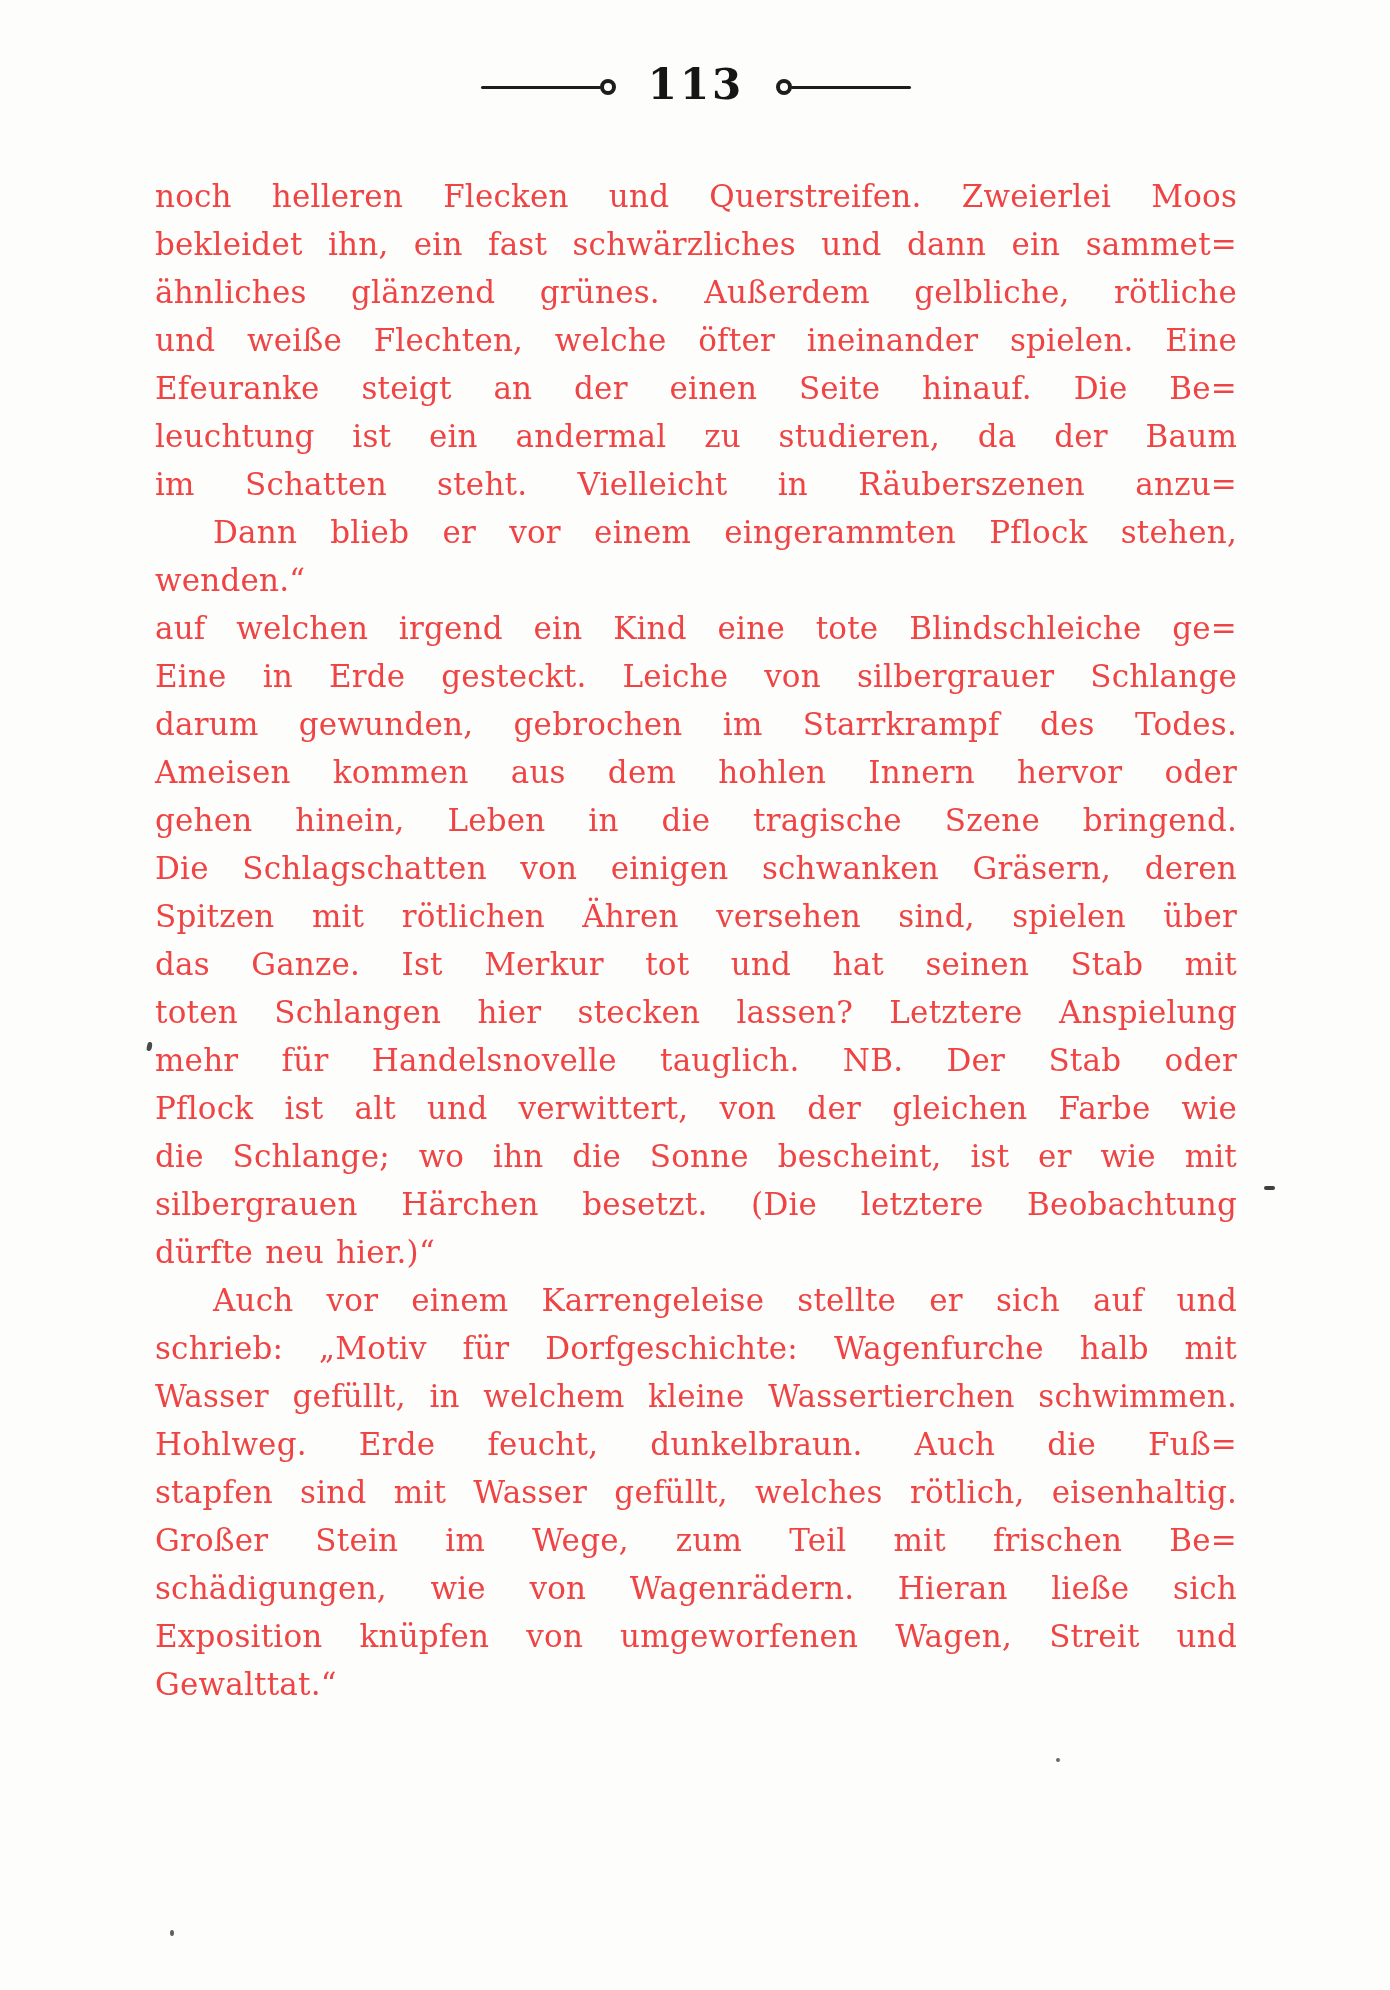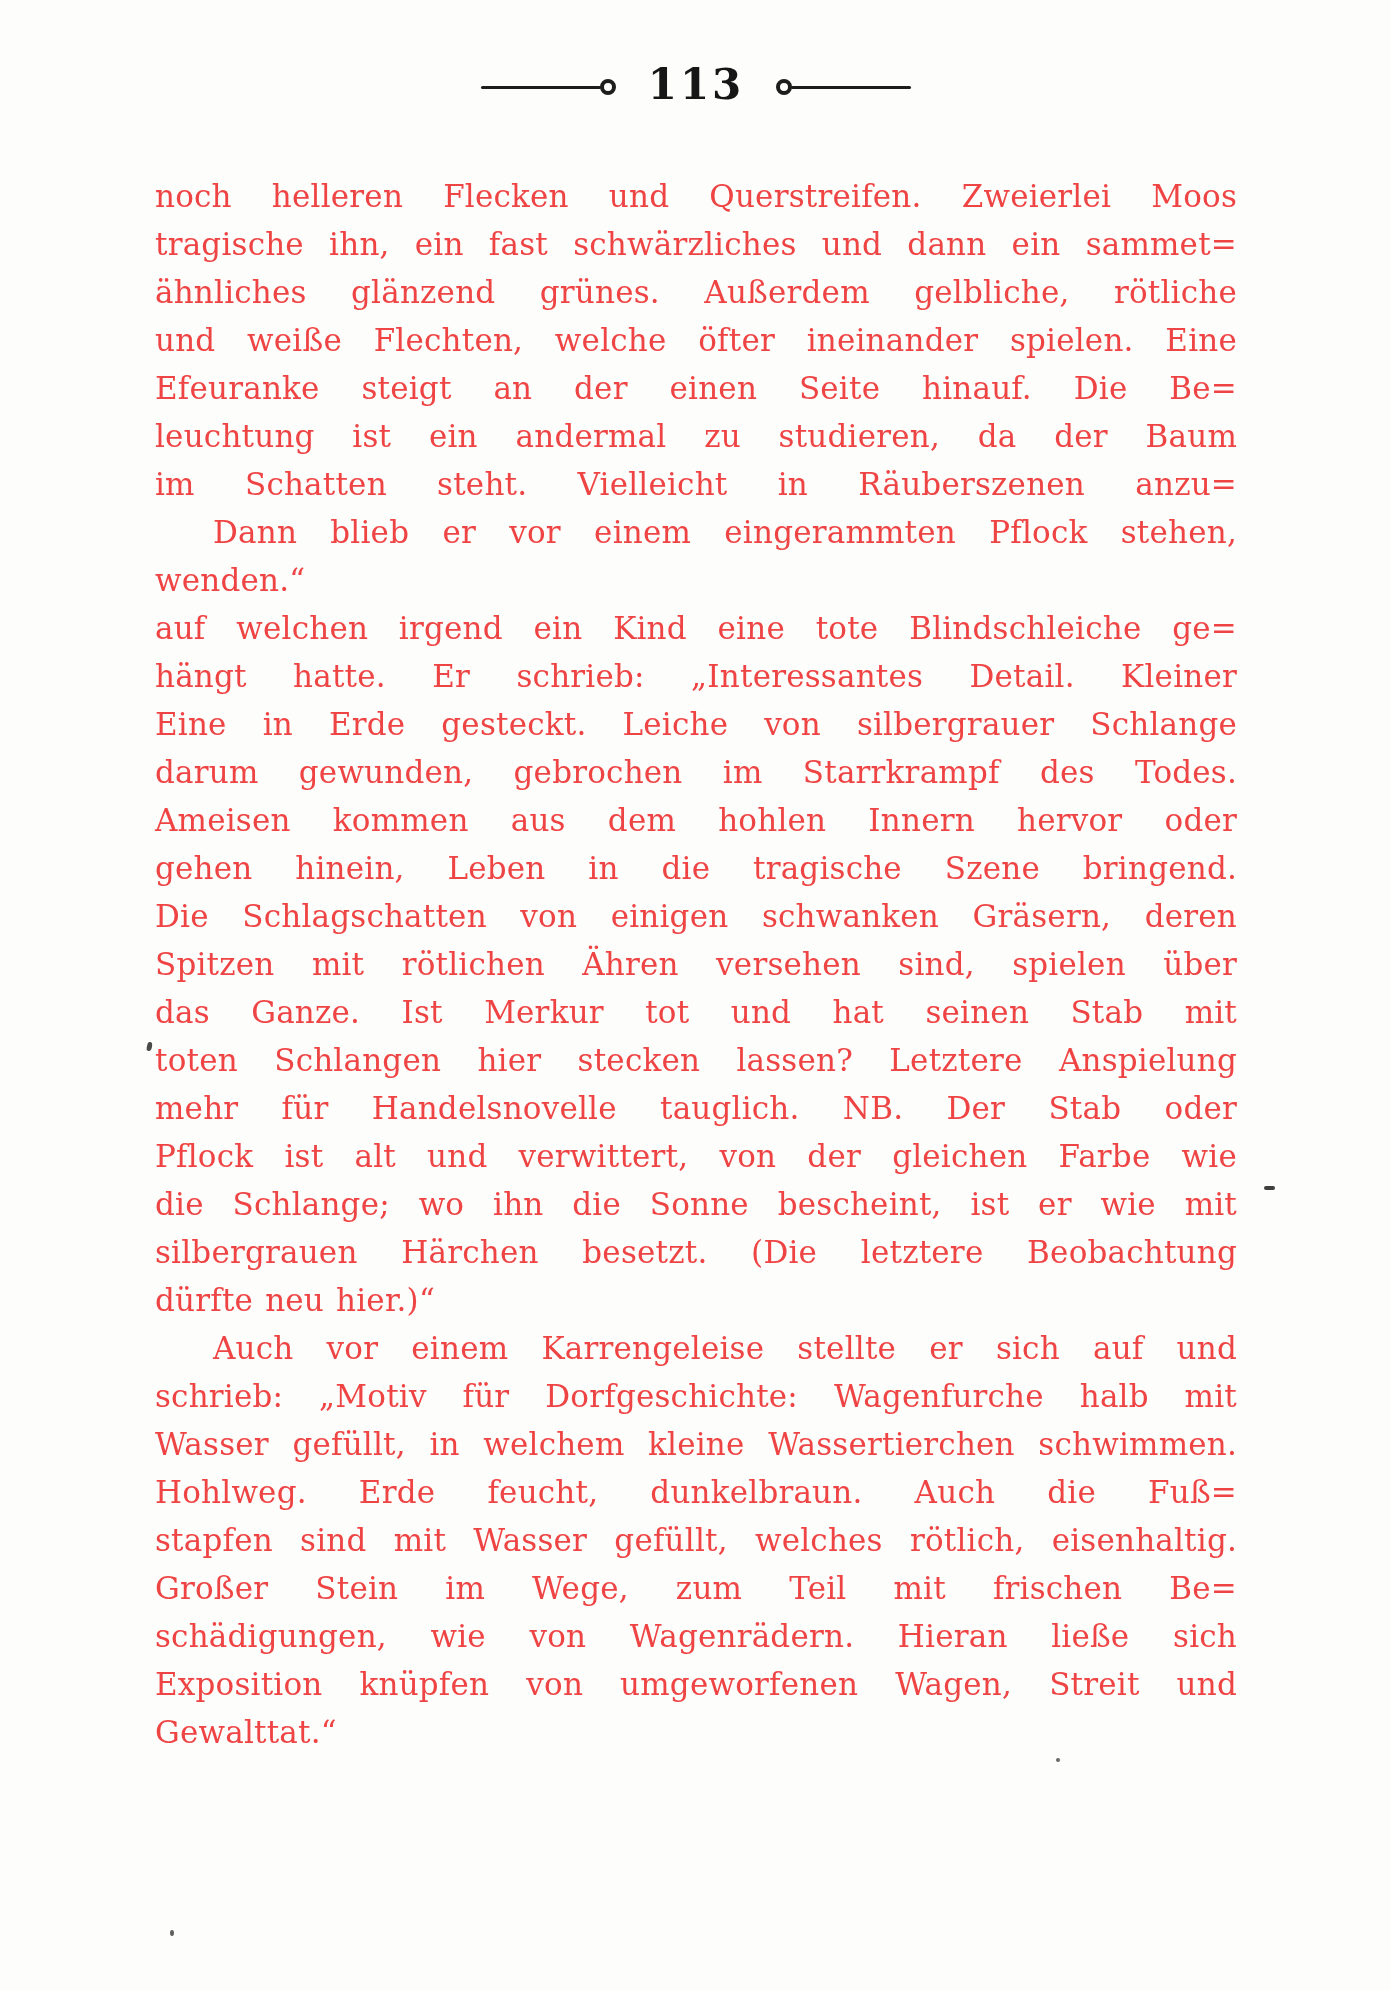--- a/index.html
+++ b/index.html
@@ -86,30 +86,29 @@
     </span>
     <span class="page-number">113</span>
     <span class="rule right">
       <span class="ring"></span>
       <span class="dash"></span>
     </span>
   </div>
 
   <div class="text-block">
     <p class="line">noch helleren Flecken und Querstreifen. Zweierlei Moos</p>
-    <p class="line">tragische ihn, ein fast schwärzliches und dann ein sammet=</p>
+    <p class="line">bekleidet ihn, ein fast schwärzliches und dann ein sammet=</p>
     <p class="line">ähnliches glänzend grünes. Außerdem gelbliche, rötliche</p>
     <p class="line">und weiße Flechten, welche öfter ineinander spielen. Eine</p>
     <p class="line">Efeuranke steigt an der einen Seite hinauf. Die Be=</p>
     <p class="line">leuchtung ist ein andermal zu studieren, da der Baum</p>
     <p class="line">im Schatten steht. Vielleicht in Räuberszenen anzu=</p>
     <p class="line indent">Dann blieb er vor einem eingerammten Pflock stehen,</p>
     <p class="line para-end">wenden.“</p>
     <p class="line">auf welchen irgend ein Kind eine tote Blindschleiche ge=</p>
-    <p class="line">hängt hatte. Er schrieb: „Interessantes Detail. Kleiner</p>
     <p class="line">Eine in Erde gesteckt. Leiche von silbergrauer Schlange</p>
     <p class="line">darum gewunden, gebrochen im Starrkrampf des Todes.</p>
     <p class="line">Ameisen kommen aus dem hohlen Innern hervor oder</p>
     <p class="line">gehen hinein, Leben in die tragische Szene bringend.</p>
     <p class="line">Die Schlagschatten von einigen schwanken Gräsern, deren</p>
     <p class="line">Spitzen mit rötlichen Ähren versehen sind, spielen über</p>
     <p class="line">das Ganze. Ist Merkur tot und hat seinen Stab mit</p>
     <p class="line">toten Schlangen hier stecken lassen? Letztere Anspielung</p>
     <p class="line">mehr für Handelsnovelle tauglich. NB. Der Stab oder</p>
     <p class="line">Pflock ist alt und verwittert, von der gleichen Farbe wie</p>

